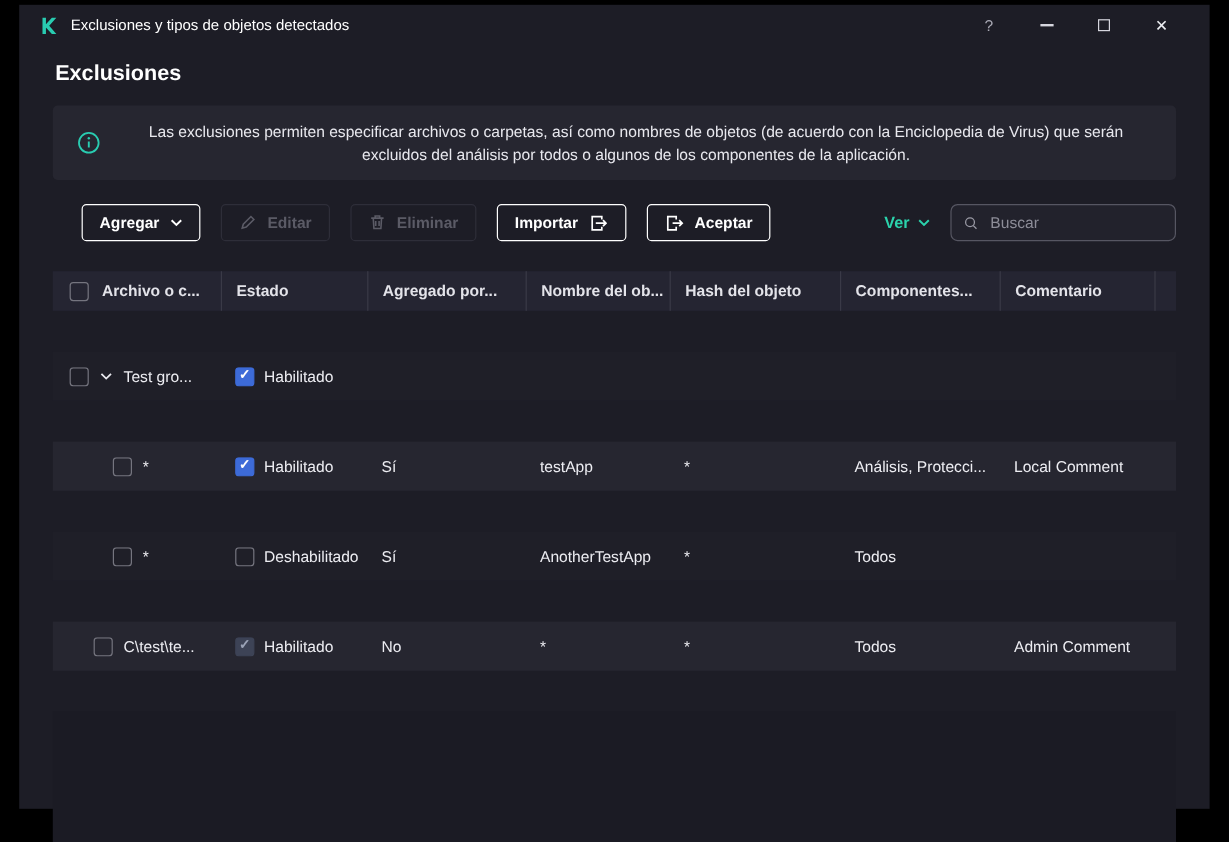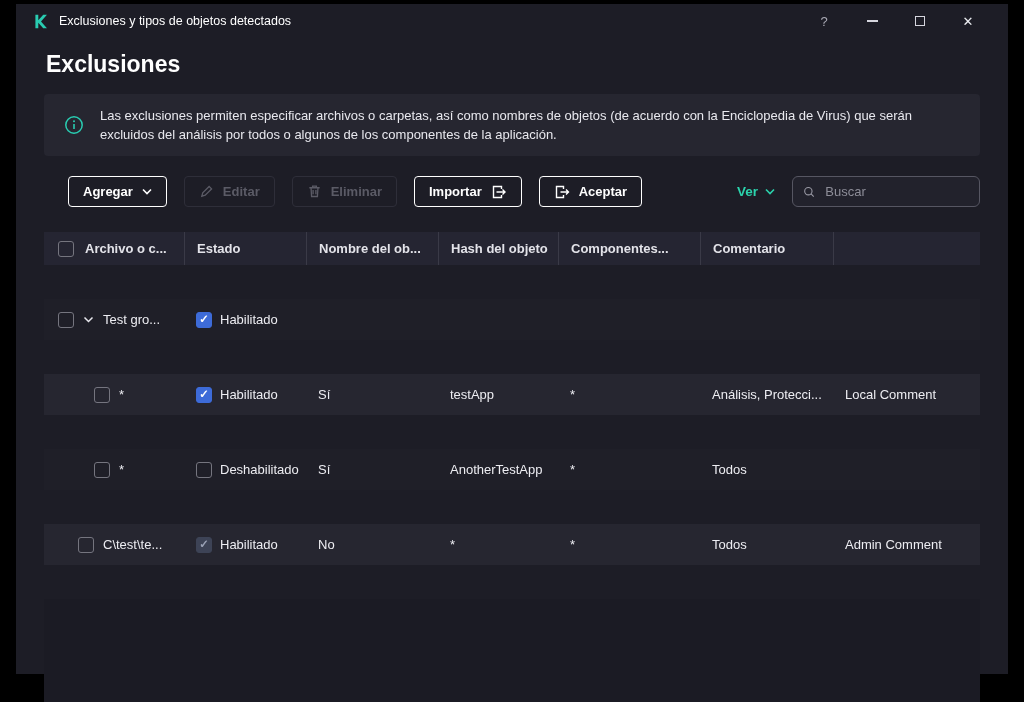--- a/index.html
+++ b/index.html
@@ -15,26 +15,26 @@
   .win-controls { margin-left:auto; display:flex; align-items:center; }
   .wbtn { width:48px; height:28px; background:transparent; border:none; color:#d6d6de;
           display:flex; align-items:center; justify-content:center; cursor:pointer; font-size:13px;
           font-family:inherit; padding:0; }
   .wbtn.help { color:#a9a9b4; }
   .min-glyph { width:11px; height:1.5px; background:#d6d6de; display:block; }
   .max-glyph { width:10px; height:10px; border:1.3px solid #d6d6de; display:block; }
   .close-glyph { font-size:13px; color:#eceef2; }
 
   
-  .heading { margin:13px 0 0 30px; font-size:23px; font-weight:bold; color:#ffffff; flex:none; }
+  .heading { margin:13px 0 0 30px; font-size:18px; font-weight:bold; color:#ffffff; flex:none; }
 
   
   .banner { margin:16px 28px 0; background:#262630; border-radius:4px;
             padding:12px 20px 12px 56px; position:relative; flex:none; }
-  .banner p { margin:0; font-size:13px; line-height:1.48; color:#e8e8ee; }
+  .banner p { margin:0; font-size:13px; line-height:1.48; color:#e8e8ee;text-align:center; }
   .info-icon { position:absolute; left:20px; top:50%; margin-top:-10px; width:20px; height:20px; }
 
   
   .toolbar { display:flex; align-items:center; margin:20px 28px 0; gap:17px; flex:none;padding-left:24px; }
   .btn { height:31px; border-radius:4px; font-family:inherit; font-size:13px; font-weight:bold;
          padding:0 14px; display:inline-flex; align-items:center; gap:9px; background:transparent;
          cursor:pointer; white-space:nowrap; }
   .btn.outline { border:1.5px solid #ffffff; color:#ffffff; }
   .btn.disabled { border:1.5px solid #2e2e39; color:#5b5b66; cursor:default; }
   .btn.disabled svg { stroke:#5b5b66; }
@@ -181,20 +181,21 @@
       </div>
     </div>
 
     <div class="table">
       <div class="thead">
         <div class="th first">
           <span class="cb"></span>
           <span>Archivo o c...</span>
         </div>
         <div class="th sep">Estado</div>
+        <div class="th sep">Agregado por...</div>
         <div class="th sep">Nombre del ob...</div>
         <div class="th sep">Hash del objeto</div>
         <div class="th sep">Componentes...</div>
         <div class="th sep">Comentario</div>
         <div class="th sep"></div>
       </div>
 
       <div class="trow dark">
         <div class="td name indent-group">
           <span class="cb"></span>

